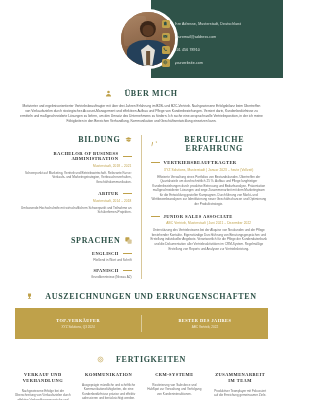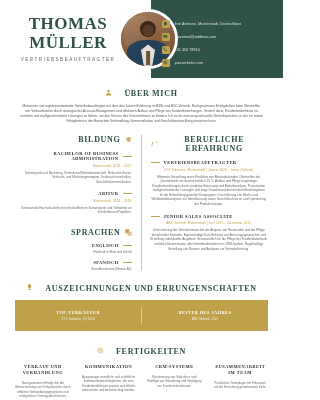--- a/index.html
+++ b/index.html
@@ -66,21 +66,21 @@
     background:#bfa14a; display:flex; align-items:center; justify-content:center;
   }
   .c-icon svg { width:4.6px; height:4.6px; display:block; }
   .c-text {
     font-size:3.5px; color:#dfe6e2; letter-spacing:0.15px;
     white-space:nowrap; overflow:hidden; text-overflow:ellipsis;
   }
 
   
   .sec-head {
-    display:flex; justify-content:center; gap:12px;
+    display:flex; align-items:center; justify-content:center; gap:12px;
   }
   .sec-title {
     font-family:"Liberation Serif", serif;
     font-size:8px; font-weight:700; color:#2f5349;
     letter-spacing:0.7px; text-transform:uppercase;
   }
   .sec-icon { width:7px; height:7px; display:flex; align-items:center; justify-content:center; }
   .sec-icon svg { width:7px; height:7px; display:block; }
 
   
@@ -117,21 +117,21 @@
     margin-top:3px; font-size:3.1px; line-height:4.6px; color:#6a6a6a;
   }
 
   .lang-block { margin-top:6px; }
   .lang-name {
     font-family:"Liberation Serif", serif;
     font-size:4.4px; font-weight:700; color:#2f2f2f; letter-spacing:0.4px;
   }
   .lang-level { margin-top:2px; font-size:3.1px; color:#6a6a6a; }
 
-  .sec-gap { margin-top:13px; }
+  .sec-gap { margin-top:21px; }
 
   
   .awards { margin-top:13px; padding:0 15px; }
   .awards-band {
     margin-top:7px; background:#bfa14a; height:31px;
     display:flex; align-items:center;
   }
   .award-cell {
     flex:1; text-align:center; padding:0 6px;
   }
@@ -157,25 +157,20 @@
   }
 </style>
 </head>
 <body>
 
 <div class="page">
 
   <div class="header">
     <div class="header-green"></div>
 
-    <div class="name-block">
-      <div class="name-line">THOMAS</div>
-      <div class="name-line">MÜLLER</div>
-      <div class="job-title">VERTRIEBSBEAUFTRAGTER</div>
-    </div>
 
     <div class="photo-wrap">
       <div class="photo">
         <div class="bg"></div>
           <div class="wall"></div>
         <div class="body"></div>
           <div class="shirt"></div>
           <div class="tie"></div>
         <div class="head"></div>
           <div class="face"></div>

